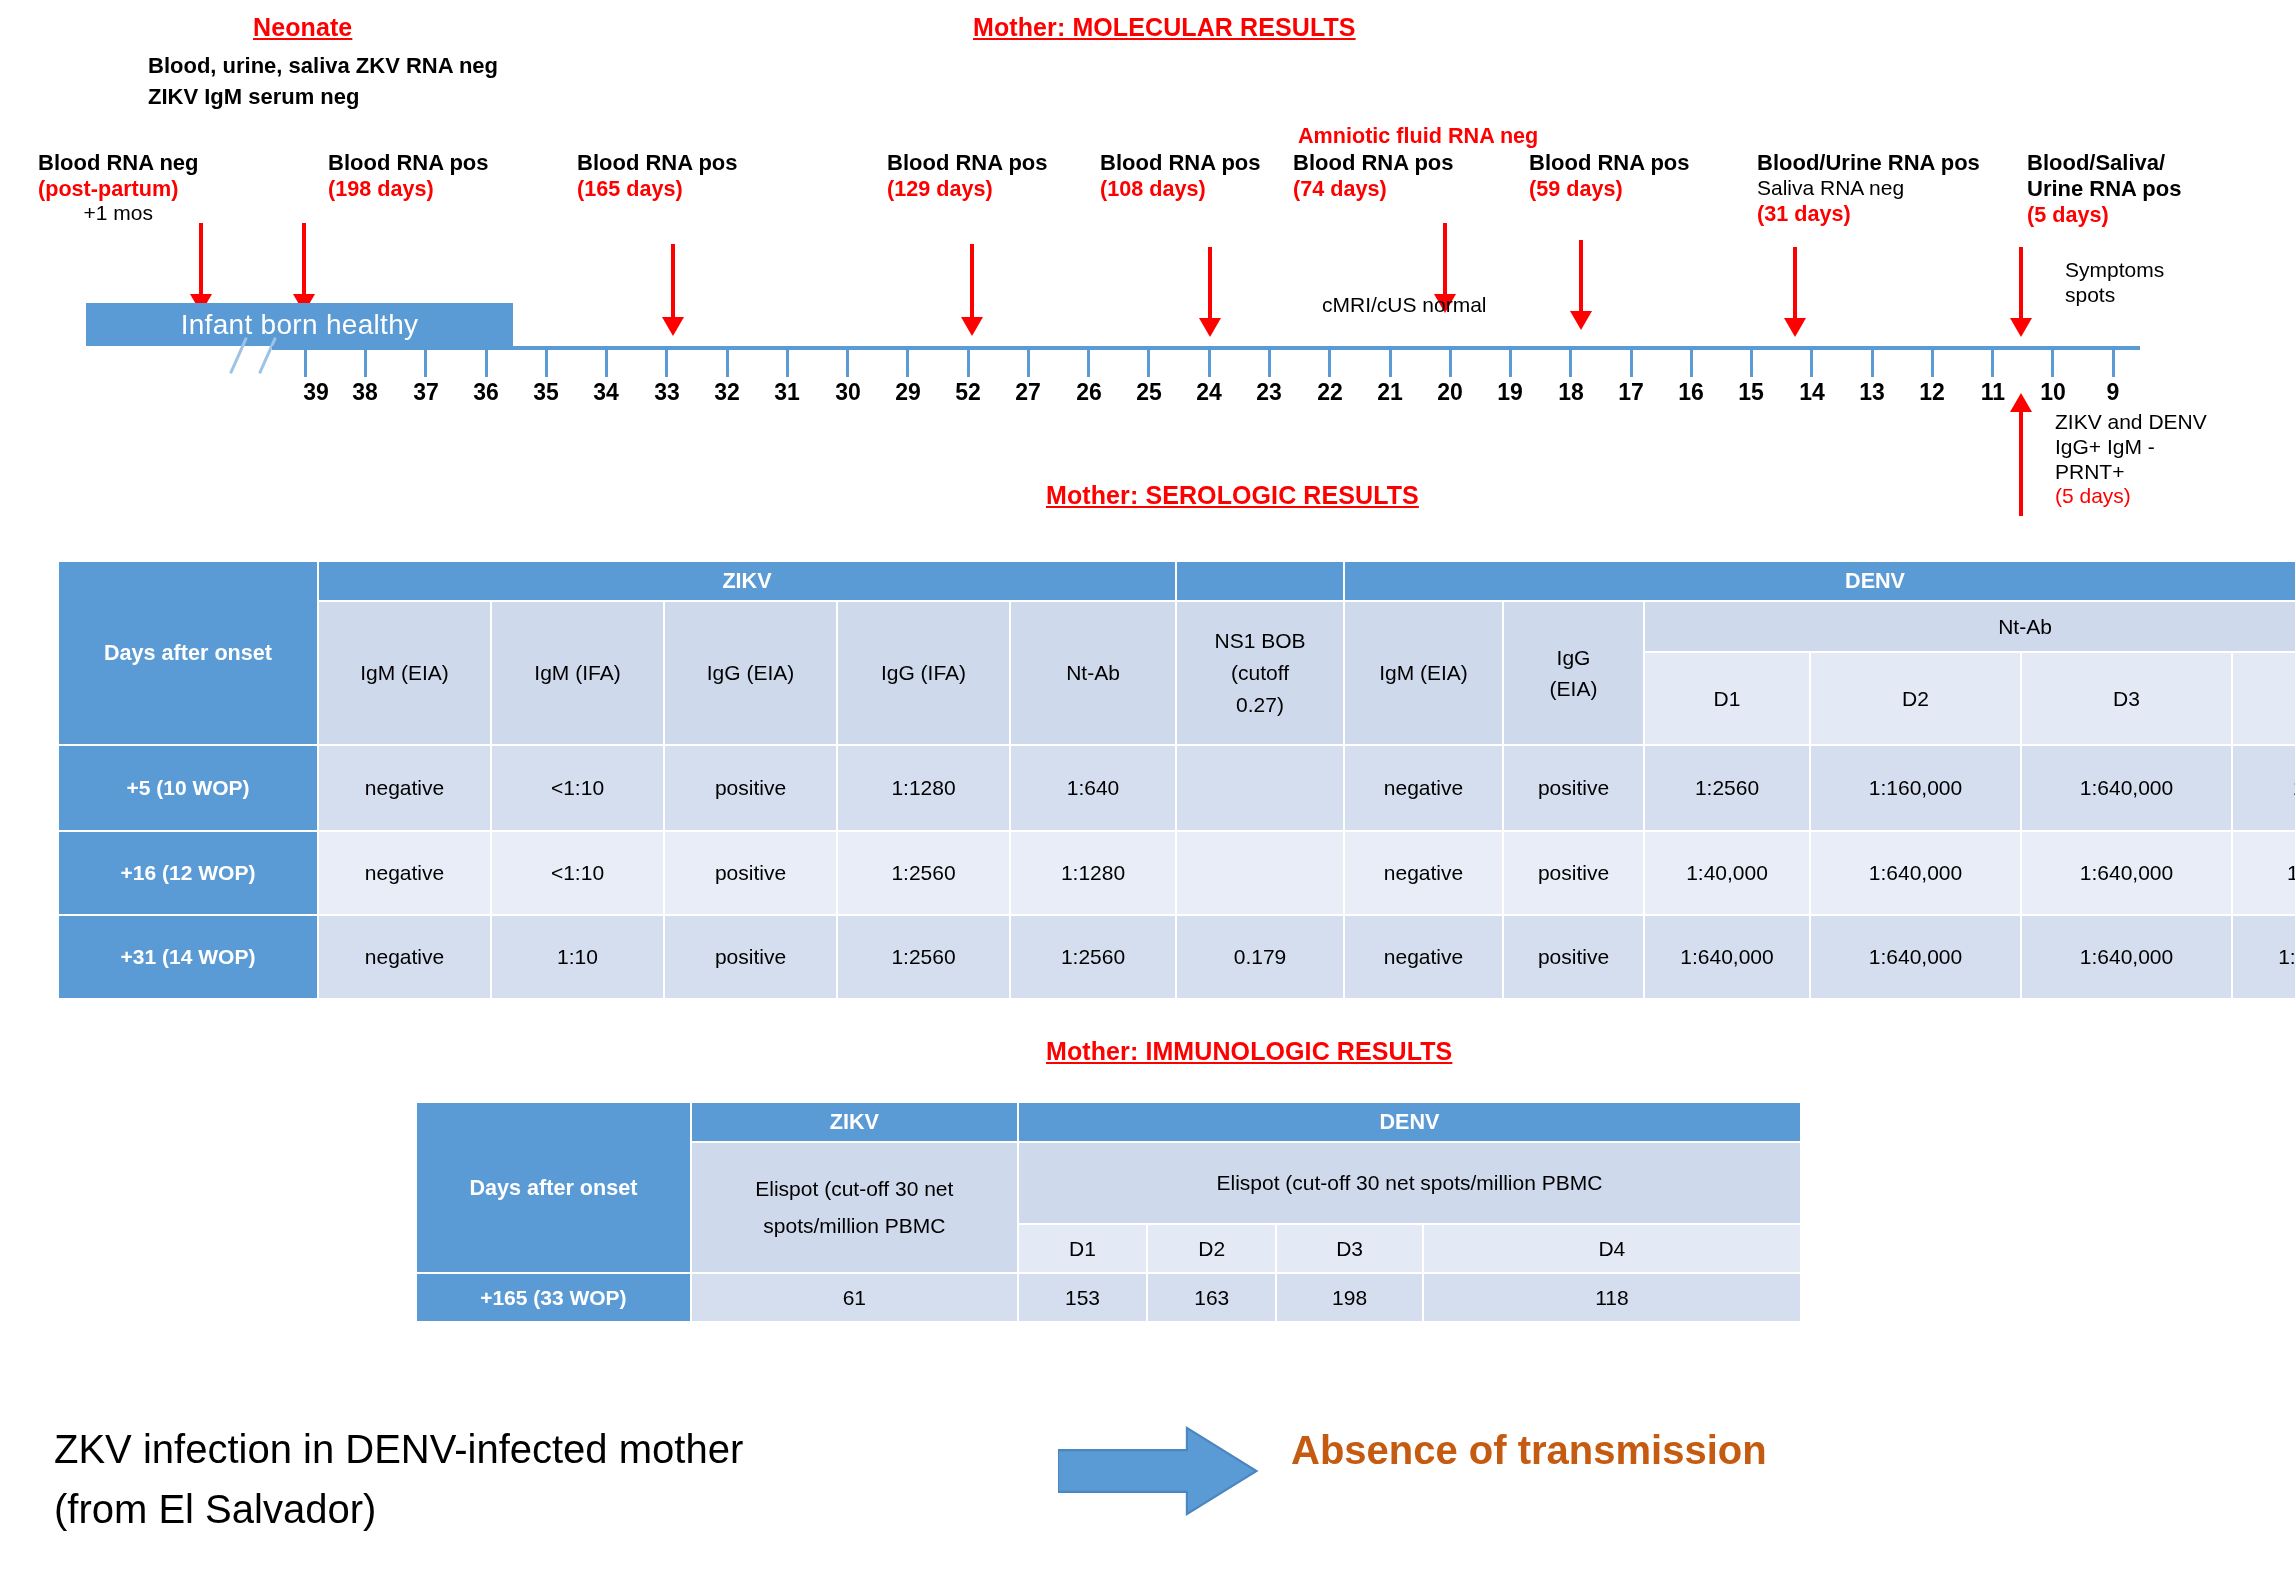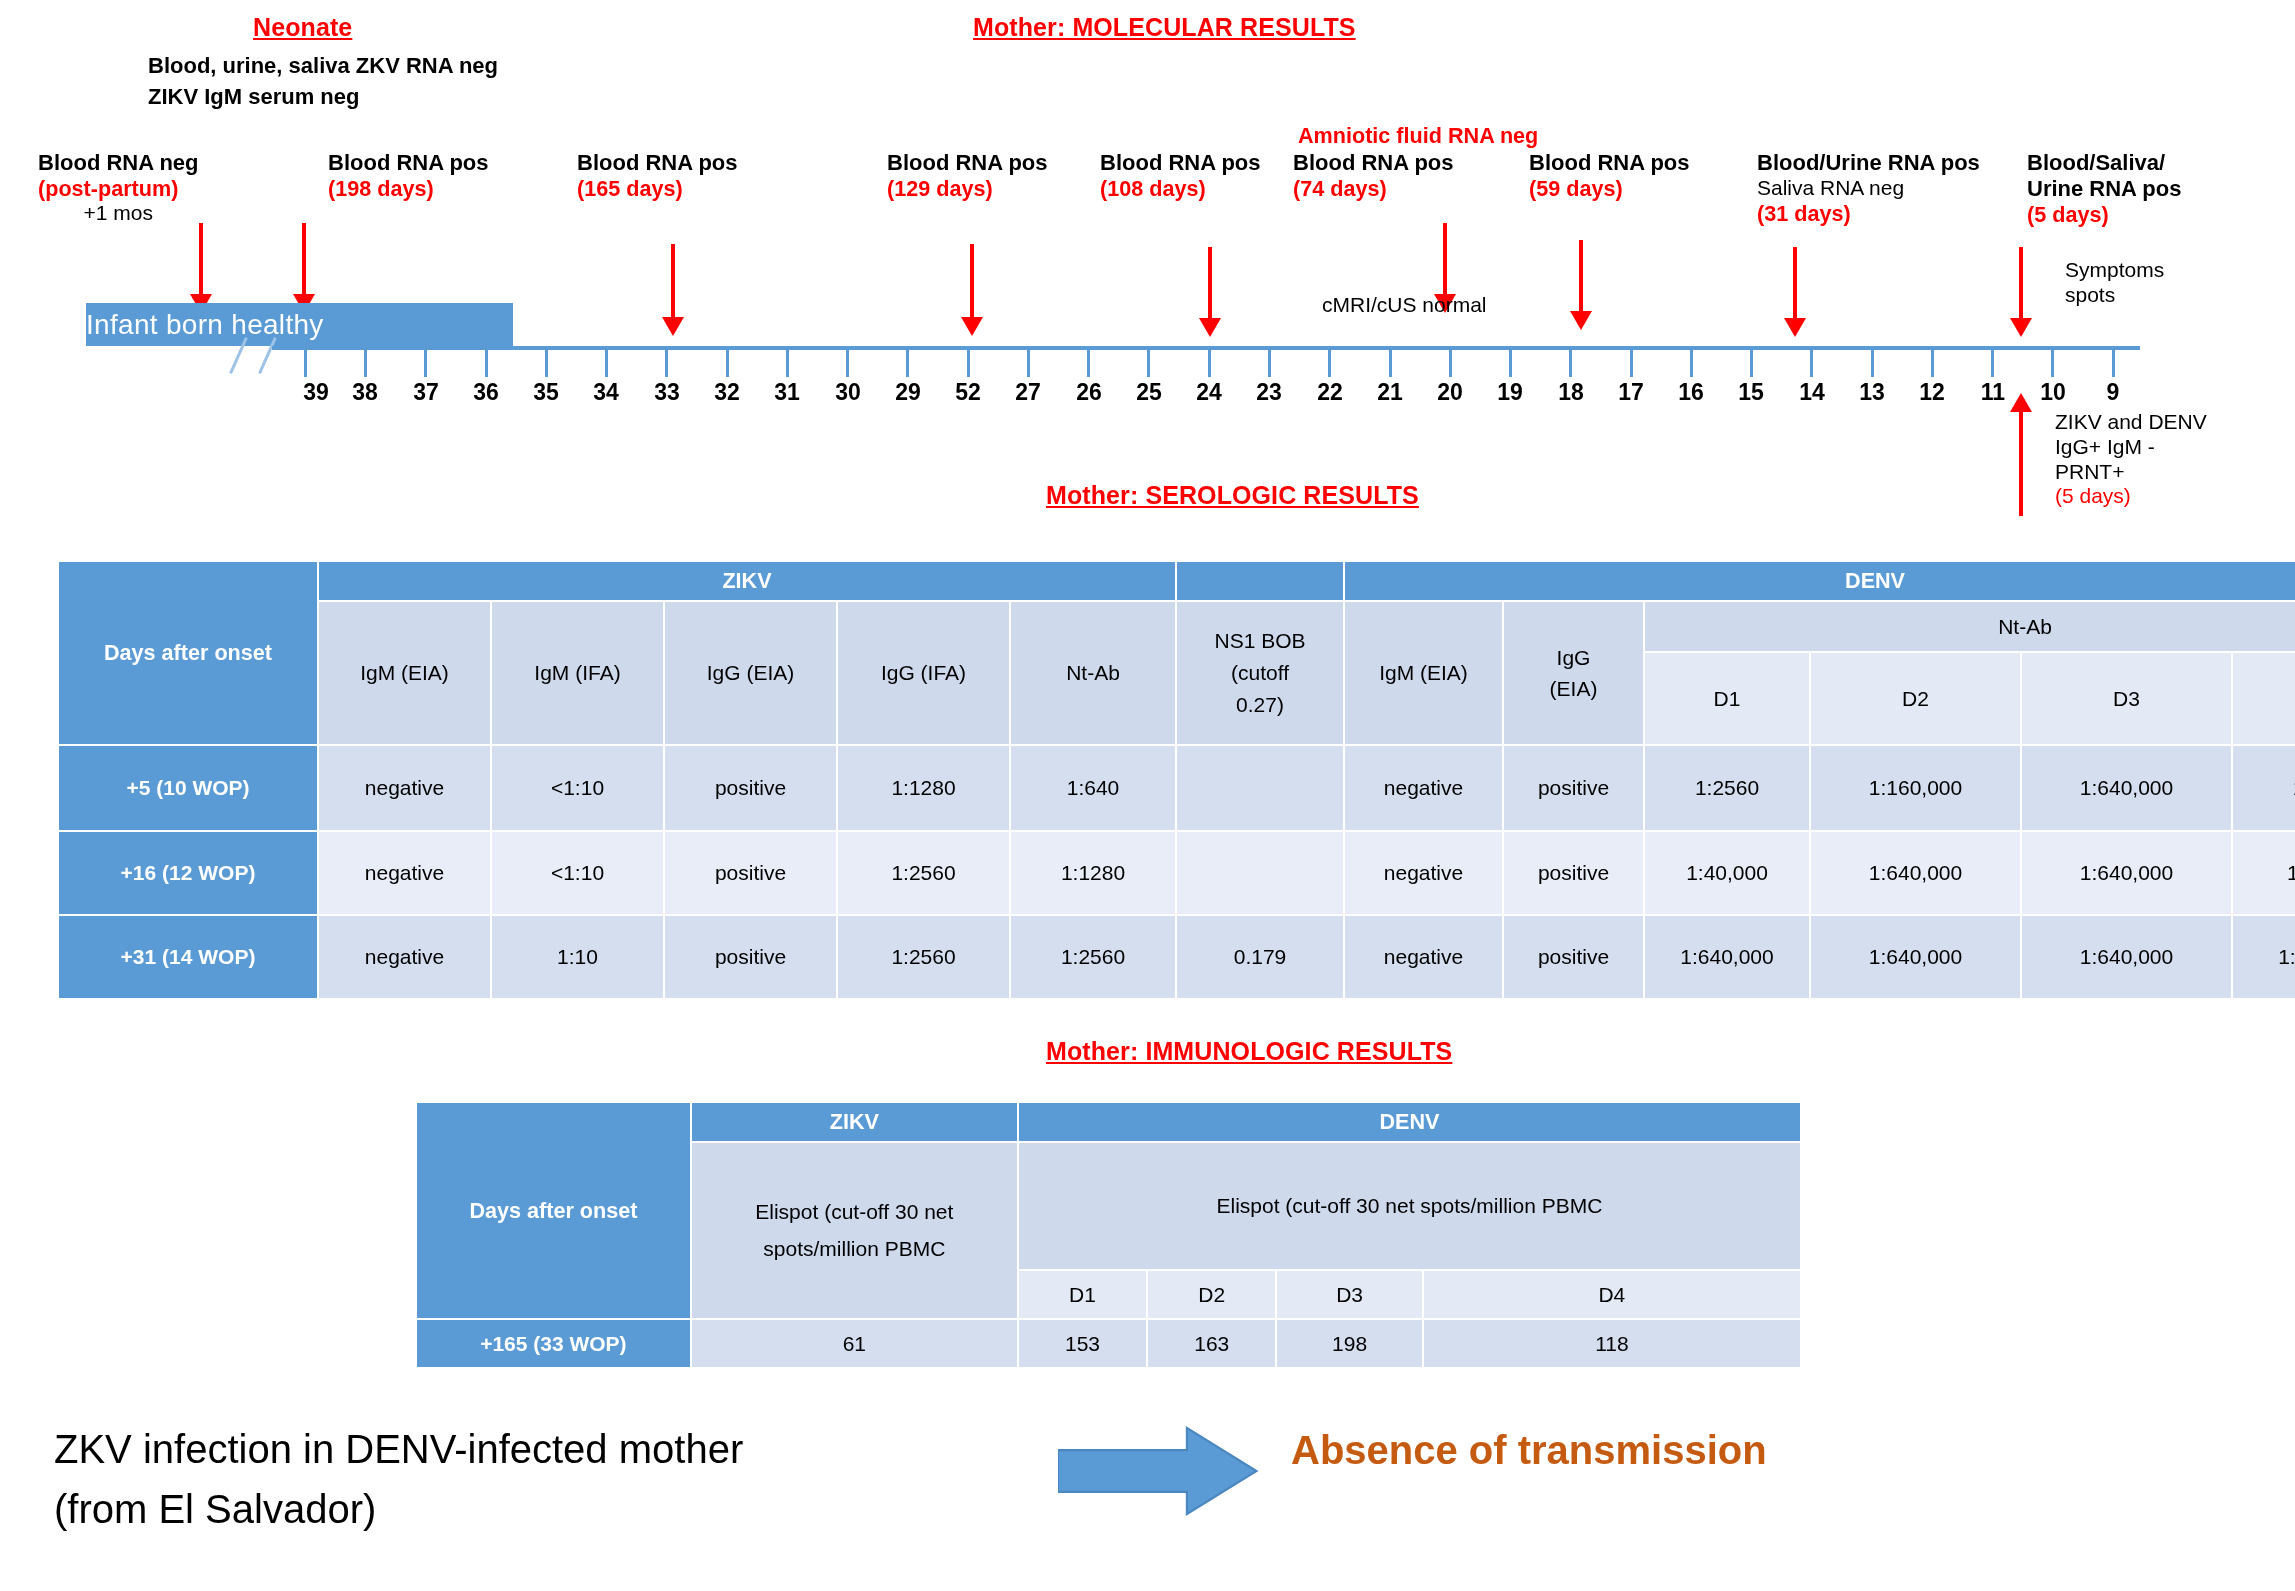--- a/index.html
+++ b/index.html
@@ -24,21 +24,21 @@
   .arrow:after{content:"";position:absolute;left:50%;bottom:-17.4px;
         transform:translateX(-50%);
         border-left:11px solid transparent;border-right:11px solid transparent;
         border-top:19px solid #FF0000;}
   .arrowup{position:absolute;width:3.5px;background:#FF0000;}
   .arrowup:after{content:"";position:absolute;left:50%;top:-17.4px;
         transform:translateX(-50%);
         border-left:11px solid transparent;border-right:11px solid transparent;
         border-bottom:19px solid #FF0000;}
   #infantbar{background:#5B9BD5;color:#fff;font-size:28px;display:flex;
-        align-items:center;justify-content:flex-start;letter-spacing:0.3px;}
+        align-items:center;justify-content:center;letter-spacing:0.3px;}
   .brk{position:absolute;width:2.8px;height:39px;background:#9DC3E6;
        transform:rotate(24deg);}
 
   
   table{border-collapse:separate;border-spacing:2.1px;table-layout:fixed;}
   th,td{padding:0;margin:0;text-align:center;vertical-align:middle;}
   .hdr-dark{background:#5B9BD5;color:#fff;font-weight:bold;font-size:21.6px;}
   .hdr-mid{background:#CFD9EC;color:#000;font-size:21px;font-weight:normal;}
   .hdr-lite{background:#E3E9F5;color:#000;font-size:21px;font-weight:normal;}
   .cell-a{background:#D4DEEF;font-size:21px;}
@@ -320,21 +320,21 @@
       <tr>
     <th class="hdr-dark" rowspan="3">Days after onset</th>
     <th class="hdr-dark" style="height:38px">ZIKV</th>
     <th class="hdr-dark" colspan="4">DENV</th>
   </tr>
   <tr>
     <th class="hdr-mid" rowspan="2">
       <div>Elispot (cut-off 30 net</div>
       <div style="margin-top:12.5px">spots/million PBMC</div>
     </th>
-    <th class="hdr-mid" colspan="4" style="height:126px">Elispot (cut-off 30 net spots/million PBMC</th>
+    <th class="hdr-mid" colspan="4" style="height:80px">Elispot (cut-off 30 net spots/million PBMC</th>
   </tr>
   <tr>
     <th class="hdr-lite" style="height:47px">D1</th>
     <th class="hdr-lite">D2</th>
     <th class="hdr-lite">D3</th>
     <th class="hdr-lite">D4</th>
   </tr>
   <tr style="height:47px">
     <td class="rowhdr">+165 (33 WOP)</td>
     <td class="cell-a">61</td>

